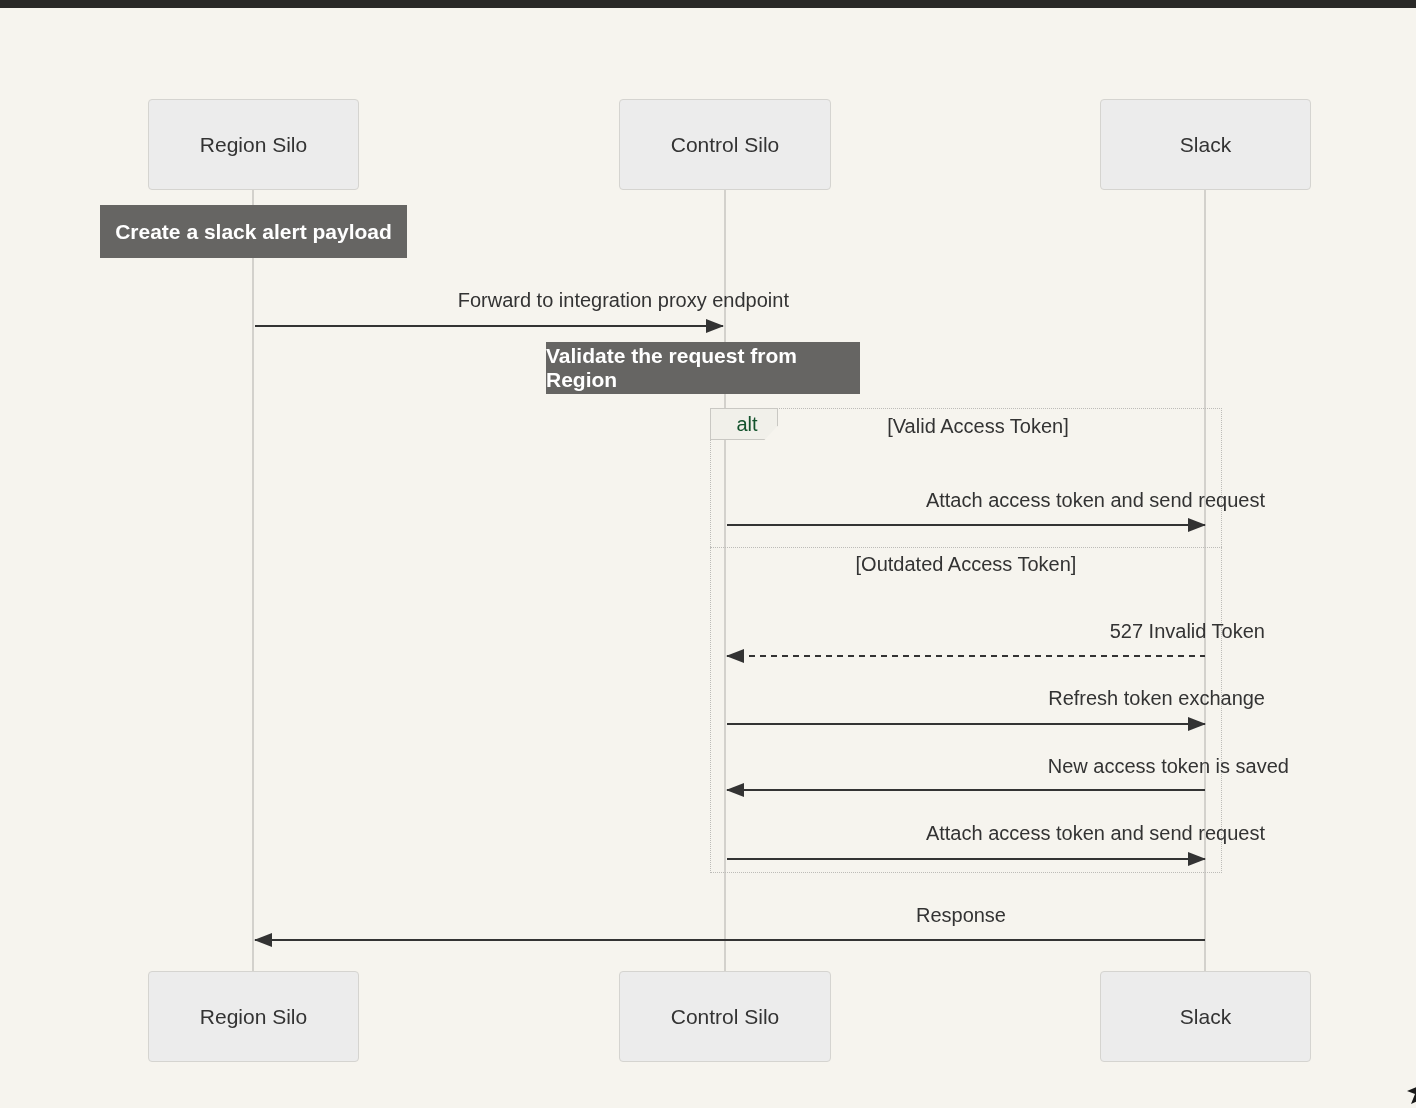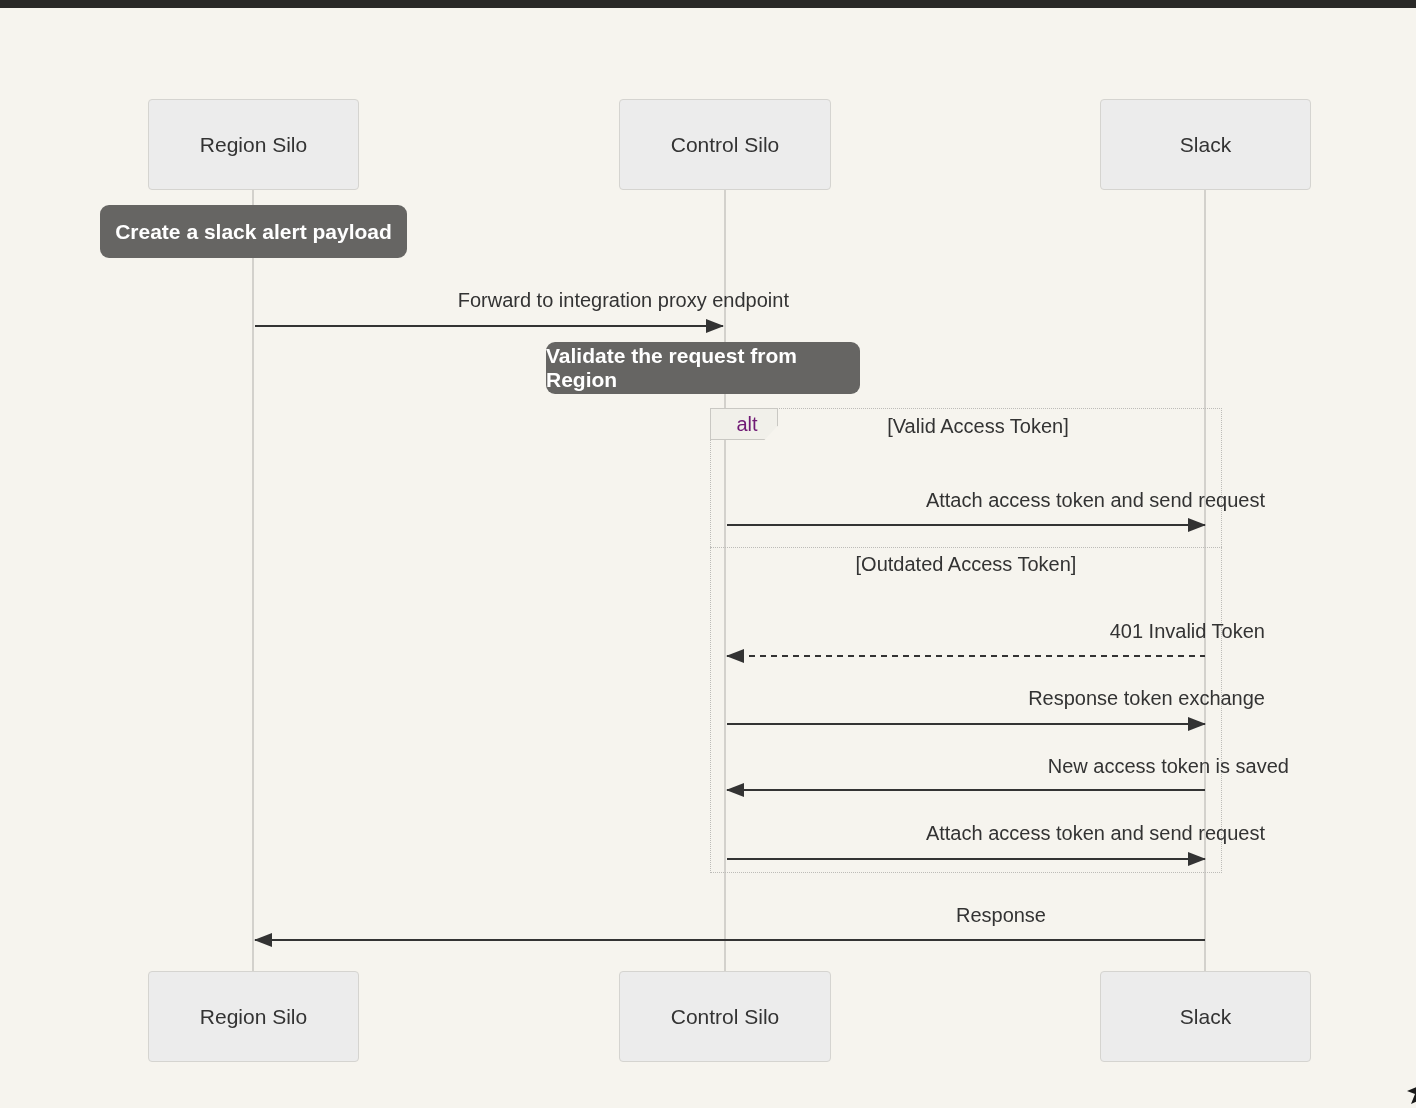--- a/index.html
+++ b/index.html
@@ -17,21 +17,21 @@
   .actor{
     position:absolute;width:211px;height:91px;
     background:#ececec;border:1px solid #d5d4d0;border-radius:4px;
     display:flex;align-items:center;justify-content:center;
     font-size:21px;color:#333;box-sizing:border-box;
   }
 
   .note{
     position:absolute;background:#666563;color:#fff;
     display:flex;align-items:center;justify-content:center;
-    font-size:21px;font-weight:600;box-sizing:border-box;border-radius:9px;
+    font-size:21px;font-weight:600;box-sizing:border-box;
   }
 
   .msg-label{
     position:absolute;width:600px;text-align:right;
     font-size:20px;line-height:24px;color:#333;
   }
   .arrow{position:absolute;height:2px;background:#333;}
   .arrow.dashed{background:repeating-linear-gradient(90deg,#333 0 6px,transparent 6px 11px);}
   .head{position:absolute;width:0;height:0;top:50%;transform:translateY(-50%);}
   .head.right{right:-1px;border-left:18px solid #333;border-top:7px solid transparent;border-bottom:7px solid transparent;}
@@ -42,21 +42,21 @@
     border:1px dotted #bdbcb8;box-sizing:border-box;
   }
   .alt-divider{
     position:absolute;left:710px;top:547px;width:512px;height:0;
     border-top:1px dotted #bdbcb8;
   }
   .alt-op{
     position:absolute;left:710px;top:408px;width:68px;height:32px;
     background:#f1f0ea;border:1px solid #c9c8c3;box-sizing:border-box;
     display:flex;align-items:center;justify-content:center;
-    font-size:20px;color:#701a75;
+    font-size:20px;color:#14532d;
     clip-path:polygon(0 0,100% 0,100% 55%,80% 100%,0 100%);
     padding-left:6px;
   }
   .guard{
     position:absolute;width:500px;text-align:center;
     font-size:20px;line-height:22px;color:#333;
   }
   .cursor{position:absolute;left:1404px;top:1082px;}
 </style>
 </head>
@@ -97,41 +97,41 @@
   <div class="alt-divider"></div>
   <div class="alt-op">alt</div>
   <div class="guard" style="left:728px;top:415px">[Valid Access Token]</div>
   <div class="guard" style="left:716px;top:553px">[Outdated Access Token]</div>
 
   <div class="msg-label" style="left:665px;top:488px">Attach access token and send request</div>
   <div class="arrow" style="left:727px;top:524px;width:478px">
     <i class="head right"></i>
   </div>
 
-  <div class="msg-label" style="left:665px;top:619px">401 Invalid Token</div>
+  <div class="msg-label" style="left:665px;top:619px">527 Invalid Token</div>
   <div class="arrow dashed" style="left:727px;top:655px;width:478px">
     <i class="head left"></i>
   </div>
 
-  <div class="msg-label" style="left:665px;top:686px">Response token exchange</div>
+  <div class="msg-label" style="left:665px;top:686px">Refresh token exchange</div>
   <div class="arrow" style="left:727px;top:723px;width:478px">
     <i class="head right"></i>
   </div>
 
   <div class="msg-label" style="left:689px;top:754px">New access token is saved</div>
   <div class="arrow" style="left:727px;top:789px;width:478px">
     <i class="head left"></i>
   </div>
 
   <div class="msg-label" style="left:665px;top:821px">Attach access token and send request</div>
   <div class="arrow" style="left:727px;top:858px;width:478px">
     <i class="head right"></i>
   </div>
 
-  <div class="msg-label" style="left:446px;top:903px">Response</div>
+  <div class="msg-label" style="left:406px;top:903px">Response</div>
   <div class="arrow" style="left:255px;top:939px;width:950px">
     <i class="head left"></i>
   </div>
 
   <div class="actor" style="left:148px;top:971px">
     <span>Region Silo</span>
   </div>
   <div class="actor" style="left:619px;top:971px;width:212px">
     <span>Control Silo</span>
   </div>

